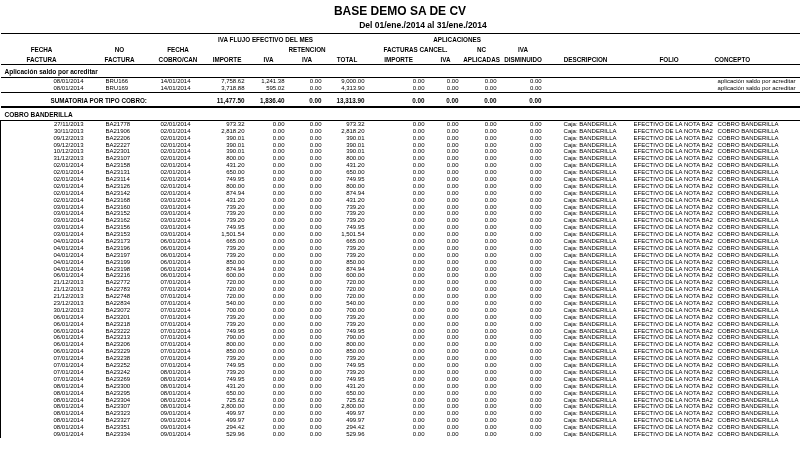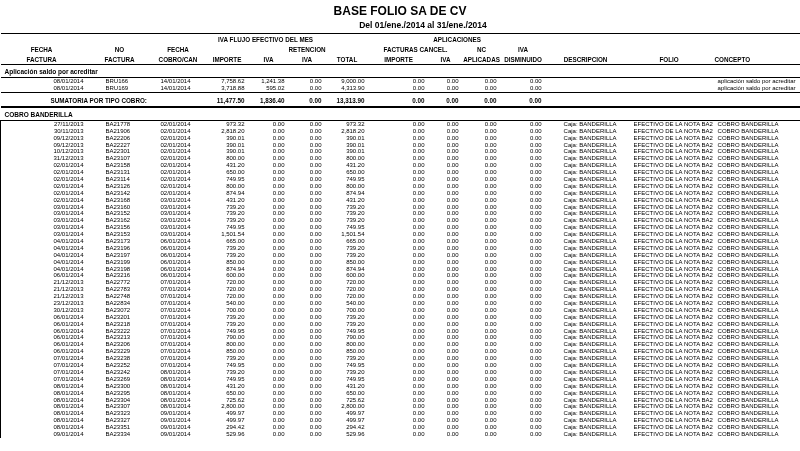--- a/index.html
+++ b/index.html
@@ -27,21 +27,21 @@
   .s2 td:first-child{border-left:1.5px solid #000;}
   .sum-row td{font-weight:bold;font-size:6.3px;height:11px;border-top:1px solid #000;border-bottom:2px solid #000;text-align:right;padding-right:4px;padding-bottom:2px;}
   .sum-row td.sum-label{text-align:left;padding-left:50px;}
   .hdr-fecha{padding-right:6px;}
   .hdr-concepto{text-align:left !important;padding-left:2px !important;}
 </style>
 </head>
 <body>
 
 <div class="titleblock">
-  <div class="t1">BASE FOLIO SA DE CV</div>
+  <div class="t1">BASE DEMO SA DE CV</div>
   <div class="t3">Del 01/ene./2014 al 31/ene./2014</div>
 </div>
 
 <table>
   <colgroup>
     <col style="width:88px">
       <col style="width:62px">
       <col style="width:55px">
       <col style="width:43px">
     <col style="width:40px">

